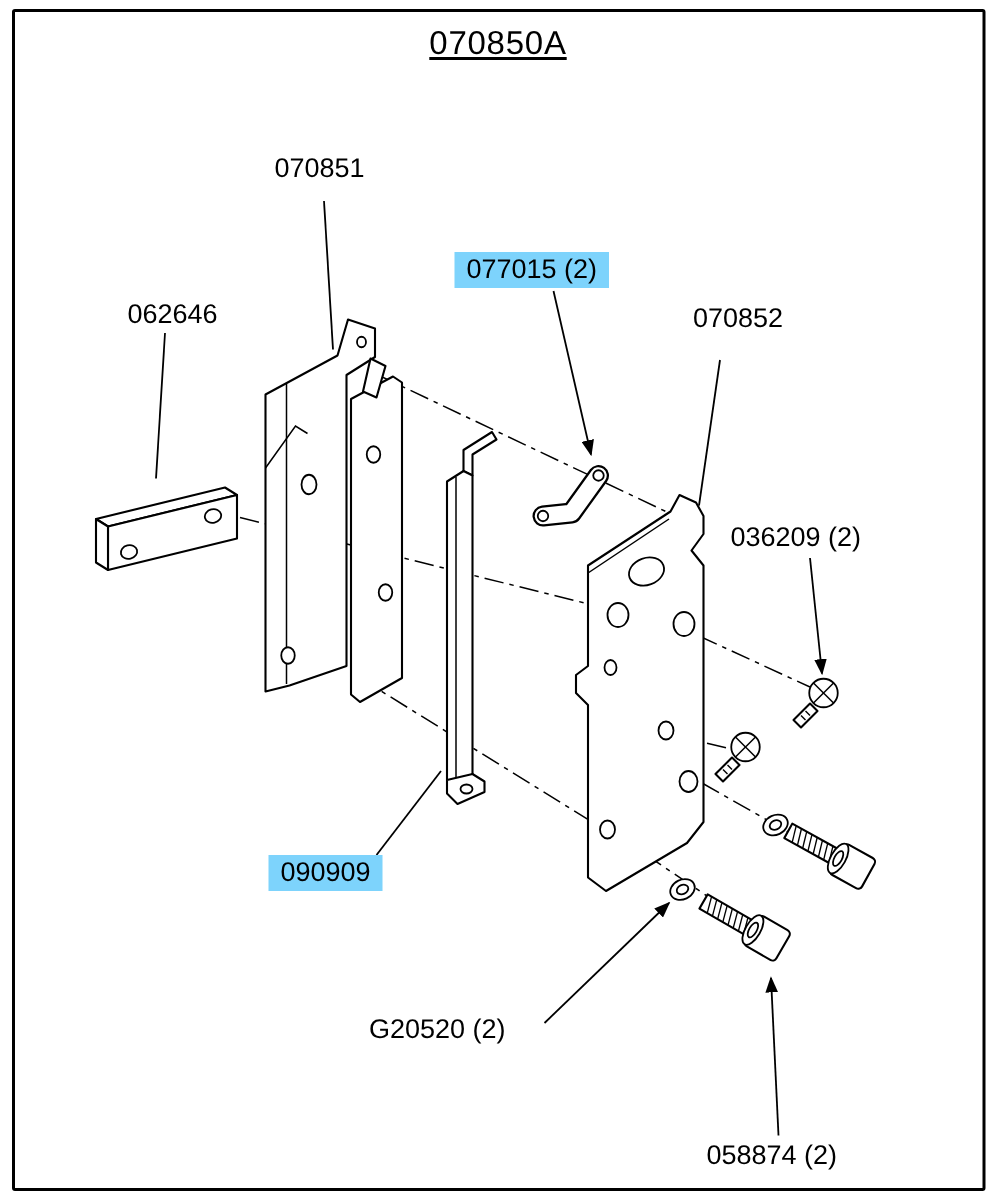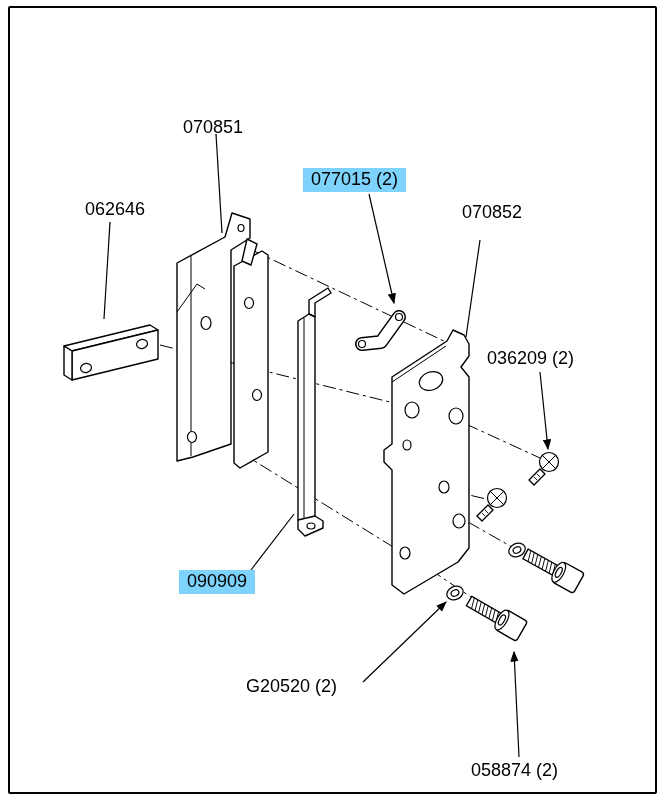--- a/index.html
+++ b/index.html
@@ -164,22 +164,23 @@
       <line class="leader" x1="110" y1="222" x2="104" y2="319"></line>
       <line class="leader" x1="369" y1="194" x2="394" y2="303" marker-end="url(#arrow)"></line>
       <line class="leader" x1="480" y1="240" x2="466" y2="337"></line>
       <line class="leader" x1="540" y1="372" x2="548" y2="449" marker-end="url(#arrow)"></line>
       <line class="leader" x1="251" y1="570" x2="294" y2="514"></line>
       <line class="leader" x1="363" y1="682" x2="446" y2="602" marker-end="url(#arrow)"></line>
       <line class="leader" x1="519" y1="757" x2="514" y2="652" marker-end="url(#arrow)"></line>
     </g>
   </svg>
 
+  <div class="title">070850A</div>
 
-  <div class="label" style="left:183px; top:117px">070851</div>
+  <div class="label" style="left:183px; top:102px">070851</div>
 
   <div class="label" style="left:85px; top:199px">062646</div>
 
   <div class="label hl" style="left:303px; top:168px">077015 (2)</div>
 
   <div class="label" style="left:462px; top:202px">070852</div>
 
   <div class="label" style="left:487px; top:348px">036209 (2)</div>
 
   <div class="label hl" style="left:179px; top:570px">090909</div>

